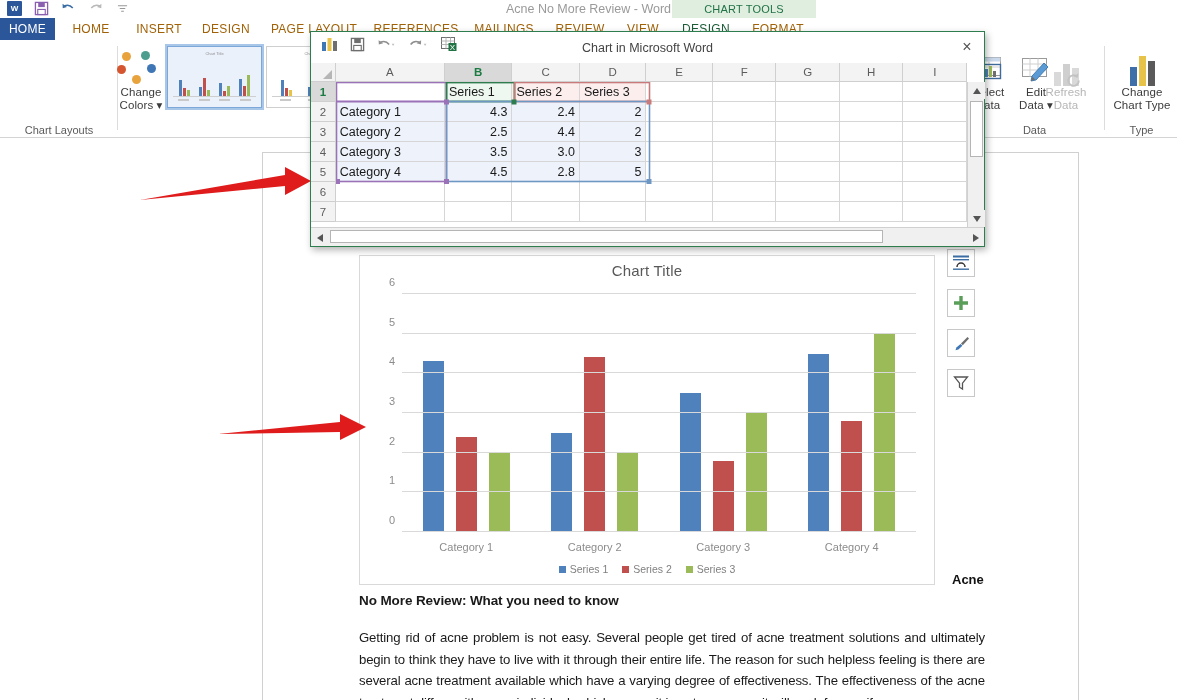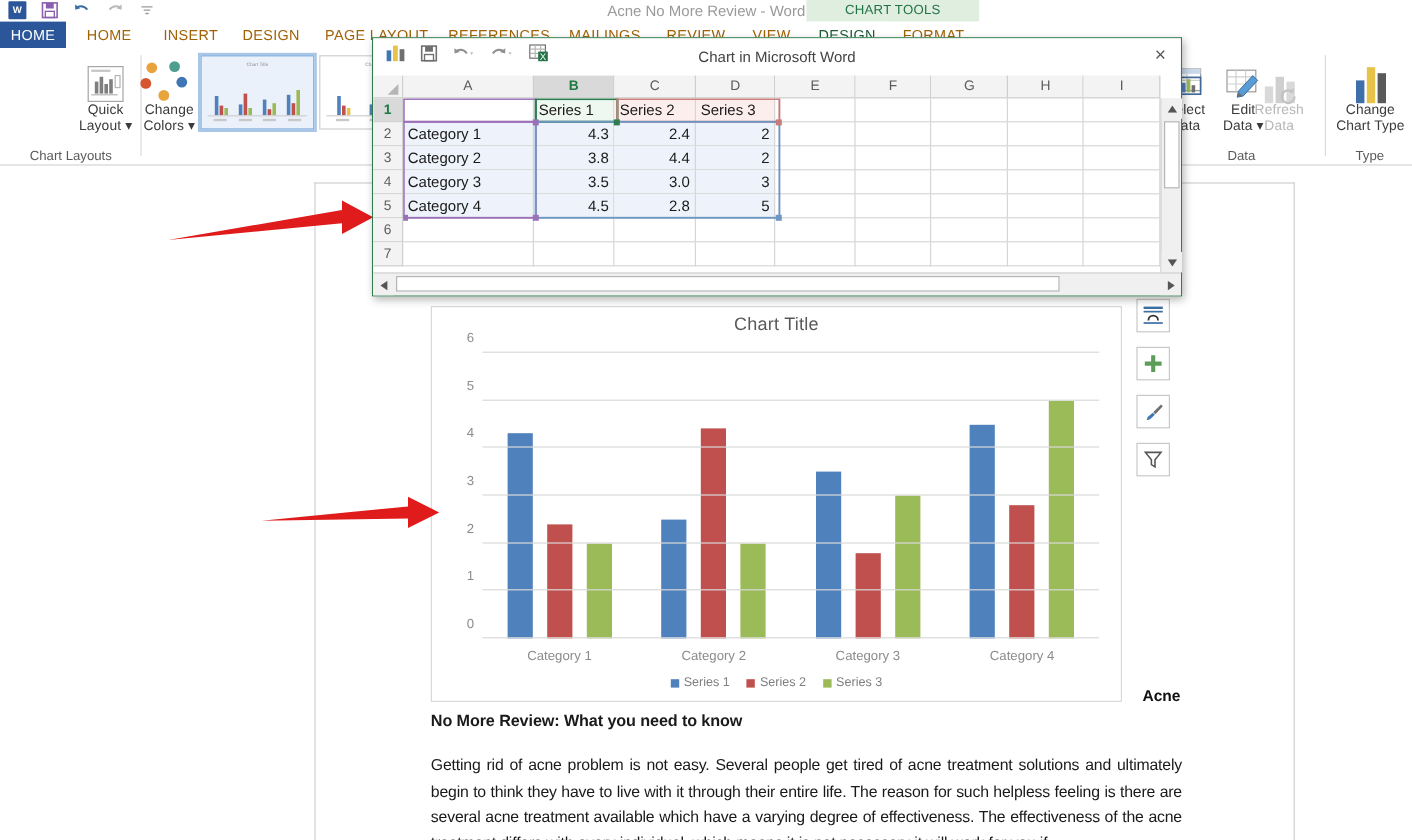--- a/index.html
+++ b/index.html
@@ -290,38 +290,20 @@
       <div class="tab" style="left: 466px; width: 76px;">MAILINGS</div>
       <div class="tab" style="left: 548px; width: 64px;">REVIEW</div>
       <div class="tab" style="left: 618px; width: 50px;">VIEW</div>
       <div class="tab active-green" style="left: 674px; width: 64px;">DESIGN</div>
       <div class="tab" style="left: 744px; width: 68px;">FORMAT</div>
     </div>
 
   <div class="ribbon">
 
     <div class="rgroup" style="left:0; width:348px;">
-      <div class="rbtn" style="left:57px; top:6px; width:62px;">
-        <div class="ico-area">
-          <svg width="34" height="32" viewBox="0 0 34 32">
-            <rect x="2.5" y="1.5" width="29" height="29" fill="#fff" stroke="#a6a6a6"></rect>
-            <rect x="5" y="4" width="16" height="2" fill="#c9c9c9"></rect>
-            <g fill="#7f7f7f">
-                <rect x="8" y="14" width="3" height="10"></rect>
-                <rect x="12" y="10" width="3" height="14"></rect>
-                <rect x="16" y="16" width="3" height="8"></rect>
-                <rect x="20" y="12" width="3" height="12"></rect>
-              </g>
-            <rect x="5" y="24.5" width="22" height="1" fill="#b5b5b5"></rect>
-            <rect x="25" y="9" width="4" height="10" fill="none" stroke="#b5b5b5"></rect>
-          </svg>
-        </div>
-        <div class="cap"><span>Quick</span><br>
-          <span>Layout</span><span class="dd"> ▾</span></div>
-      </div>
       <div class="rsep" style="left:117px;"></div>
       <div class="rgroup-label" style="left:0; width:118px;">Chart Layouts</div>
 
       <div class="rbtn" style="left:110px; top:6px; width:62px;">
         <div class="ico-area">
           <div class="dots-ico">
             <i style="left:5px;  top:2px;  background:#e8a33d"></i>
             <i style="left:24px; top:1px;  background:#4e9e8f"></i>
             <i style="left:0px;  top:15px; background:#d4552f"></i>
             <i style="left:30px; top:14px; background:#3f76b5"></i>
@@ -652,21 +634,21 @@
             <div class="cell num hl" style="width: 67px;">2</div>
             <div class="cell" style="width: 67px;"></div>
             <div class="cell" style="width: 64px;"></div>
             <div class="cell" style="width: 64px;"></div>
             <div class="cell" style="width: 64px;"></div>
             <div class="cell" style="width: 64px;"></div>
           </div>
           <div class="row">
             <div class="rhdr">3</div>
             <div class="cell hl" style="width: 110px;">Category 2</div>
-            <div class="cell num hl" style="width: 68px;">3.8</div>
+            <div class="cell num hl" style="width: 68px;">2.5</div>
             <div class="cell num hl" style="width: 68px;">4.4</div>
             <div class="cell num hl" style="width: 67px;">2</div>
             <div class="cell" style="width: 67px;"></div>
             <div class="cell" style="width: 64px;"></div>
             <div class="cell" style="width: 64px;"></div>
             <div class="cell" style="width: 64px;"></div>
             <div class="cell" style="width: 64px;"></div>
           </div>
           <div class="row">
             <div class="rhdr">4</div>

